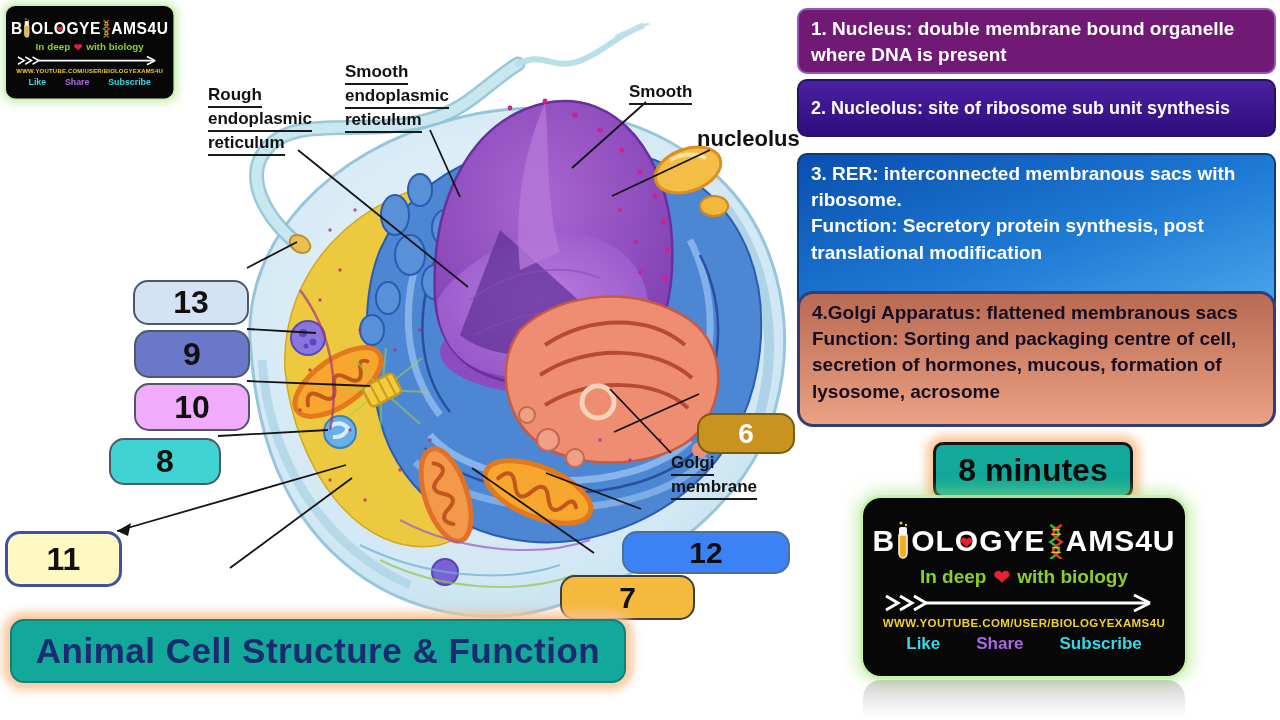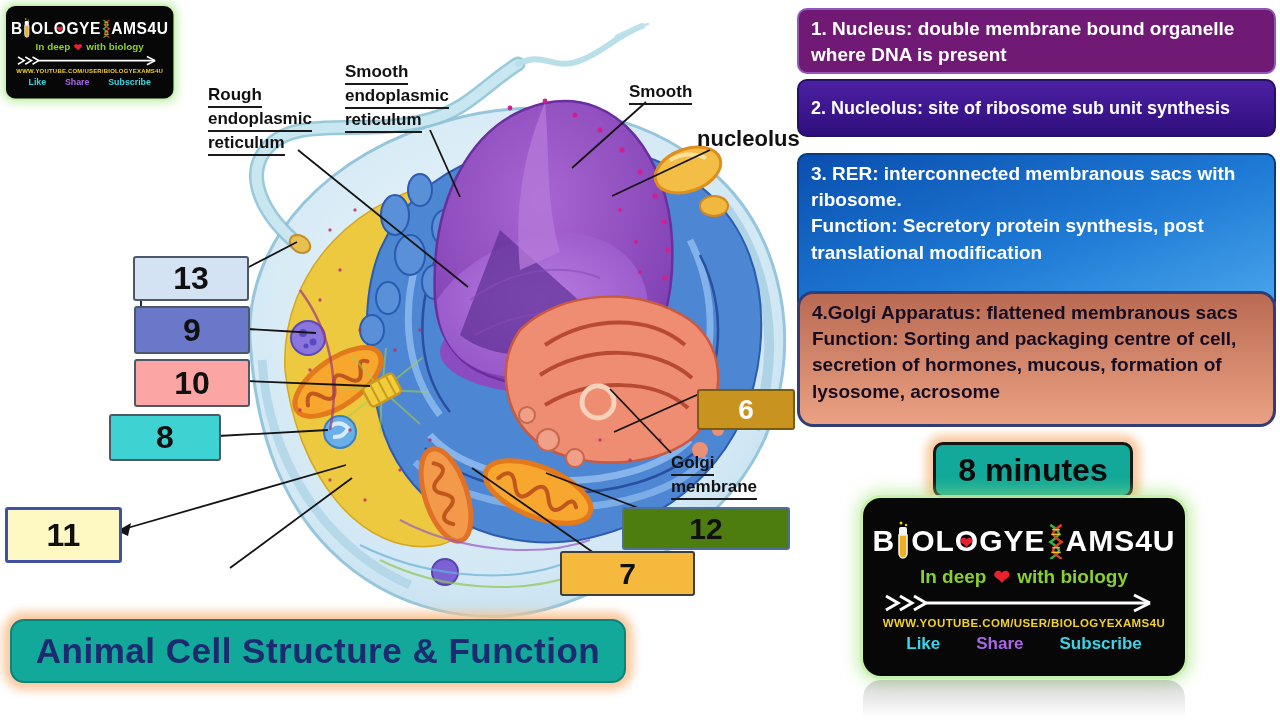--- a/index.html
+++ b/index.html
@@ -7,23 +7,23 @@
           font-family:"Liberation Sans",sans-serif;}
   svg{display:block;}
   #diagram{position:absolute;left:0;top:0;z-index:1;}
 
   
   .olabel{position:absolute;z-index:3;font-weight:bold;color:#111;font-size:17px;line-height:1.3;}
   .uln{display:table;border-bottom:2px solid #1a1a1a;padding-bottom:0;}
   .plain{display:table;}
 
   
-  .numbox{position:absolute;z-index:3;border:2px solid #4e5866;border-radius:3px;
+  .numbox{position:absolute;z-index:3;border:2px solid #4e5866;border-radius:15px;
           display:flex;align-items:center;justify-content:center;
-          font-weight:bold;font-size:32px;color:#101010;}
+          font-weight:bold;font-size:32px;color:#101010;margin-top:24px;}
 
   
   .info{position:absolute;left:797px;width:479px;z-index:3;border-radius:10px;color:#fff;
         font-weight:bold;font-size:19px;line-height:1.38;padding:6px 12px;
         white-space:pre-line;box-sizing:border-box;}
   .info1{top:8px;height:66px;background:#701a75;border:2px solid #9058bc;}
   .info2{top:79px;height:58px;background:linear-gradient(180deg,#4c20a2,#2f0e7c);
          border:2px solid #241066;display:flex;align-items:center;font-size:18px;}
   .info3{top:153px;height:159px;background:linear-gradient(160deg,#0a4fb0 0%,#1e7ad4 55%,#4aa6ec 100%);
          border:2px solid #0a3a80;}
@@ -285,25 +285,25 @@
   <div class="olabel" style="left:697px;top:125px;font-size:22px">
     <span class="plain">nucleolus</span>
   </div>
   <div class="olabel" style="left:671px;top:452px">
     <span class="uln">Golgi</span>
     <span class="uln">membrane</span>
   </div>
 
   <div class="numbox" style="left:133px;top:256px;width:112px;height:41px;background:#d3e3f4">13</div>
   <div class="numbox" style="left:134px;top:306px;width:112px;height:44px;background:#6a78c9">9</div>
-  <div class="numbox" style="left:134px;top:359px;width:112px;height:44px;background:#fca5a5">10</div>
+  <div class="numbox" style="left:134px;top:359px;width:112px;height:44px;background:#f0abfc">10</div>
   <div class="numbox" style="left:109px;top:414px;width:108px;height:43px;background:#3ed2d2">8</div>
   <div class="numbox" style="left:5px;top:507px;width:111px;height:50px;background:#fef9c3;border:3px solid #3f51a3">11</div>
   <div class="numbox" style="left:697px;top:389px;width:94px;height:37px;background:#c9931f;border-color:#7a5c10;color:#fff;font-size:28px">6</div>
-  <div class="numbox" style="left:622px;top:507px;width:164px;height:39px;background:#4d7c0f;border-color:#4e7096;font-size:30px">12</div>
+  <div class="numbox" style="left:622px;top:507px;width:164px;height:39px;background:#3b82f6;border-color:#4e7096;font-size:30px">12</div>
   <div class="numbox" style="left:560px;top:551px;width:131px;height:41px;background:#f5b93e;border-color:#3e3e3e;font-size:30px">7</div>
 
   <div class="info info1">1. Nucleus: double membrane bound organelle where DNA is present</div>
   <div class="info info2">2. Nucleolus: site of ribosome sub unit synthesis</div>
   <div class="info info3">3. RER: interconnected membranous sacs with ribosome.
 Function: Secretory protein synthesis, post translational modification</div>
   <div class="info info4">4.Golgi Apparatus:  flattened membranous sacs
 Function: Sorting and packaging centre of cell, secretion of hormones, mucous, formation of lysosome, acrosome</div>
 
   <div class="teal-badge" id="duration">8 minutes</div>

